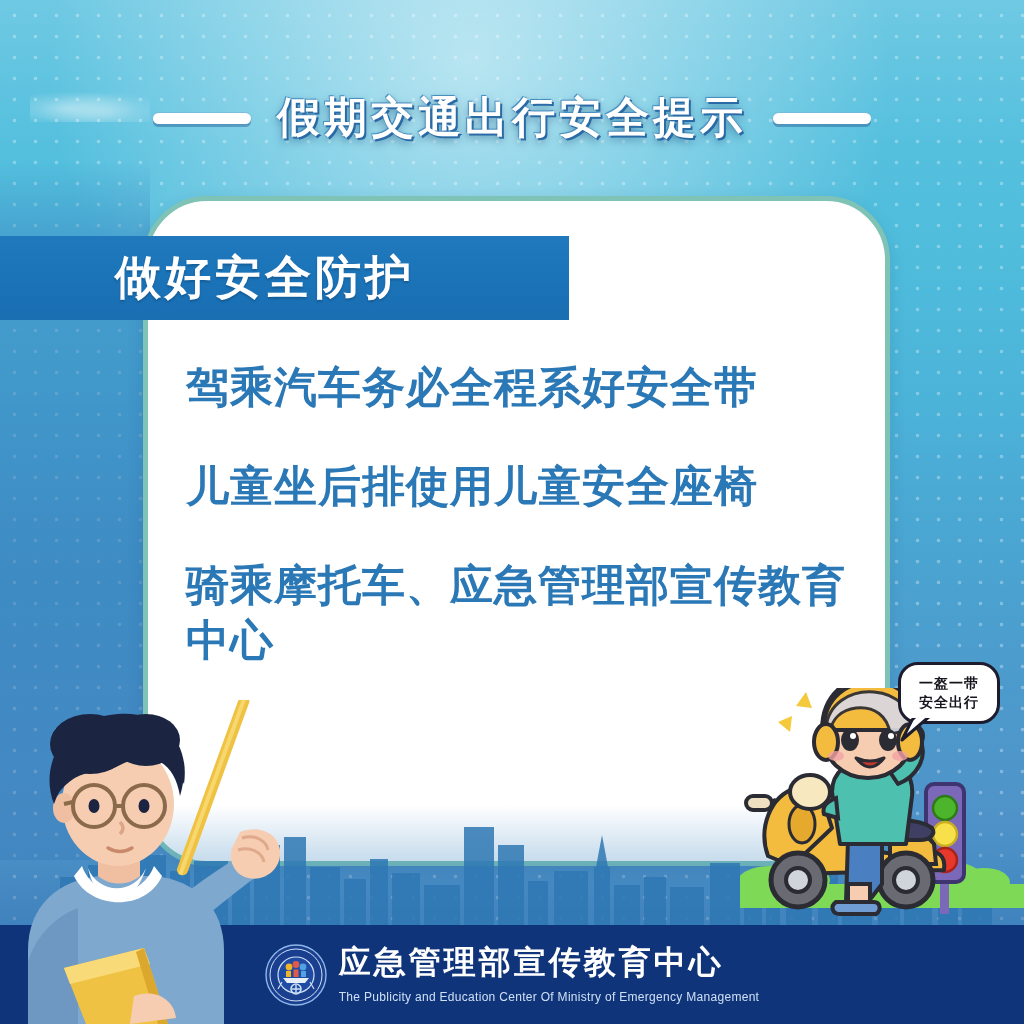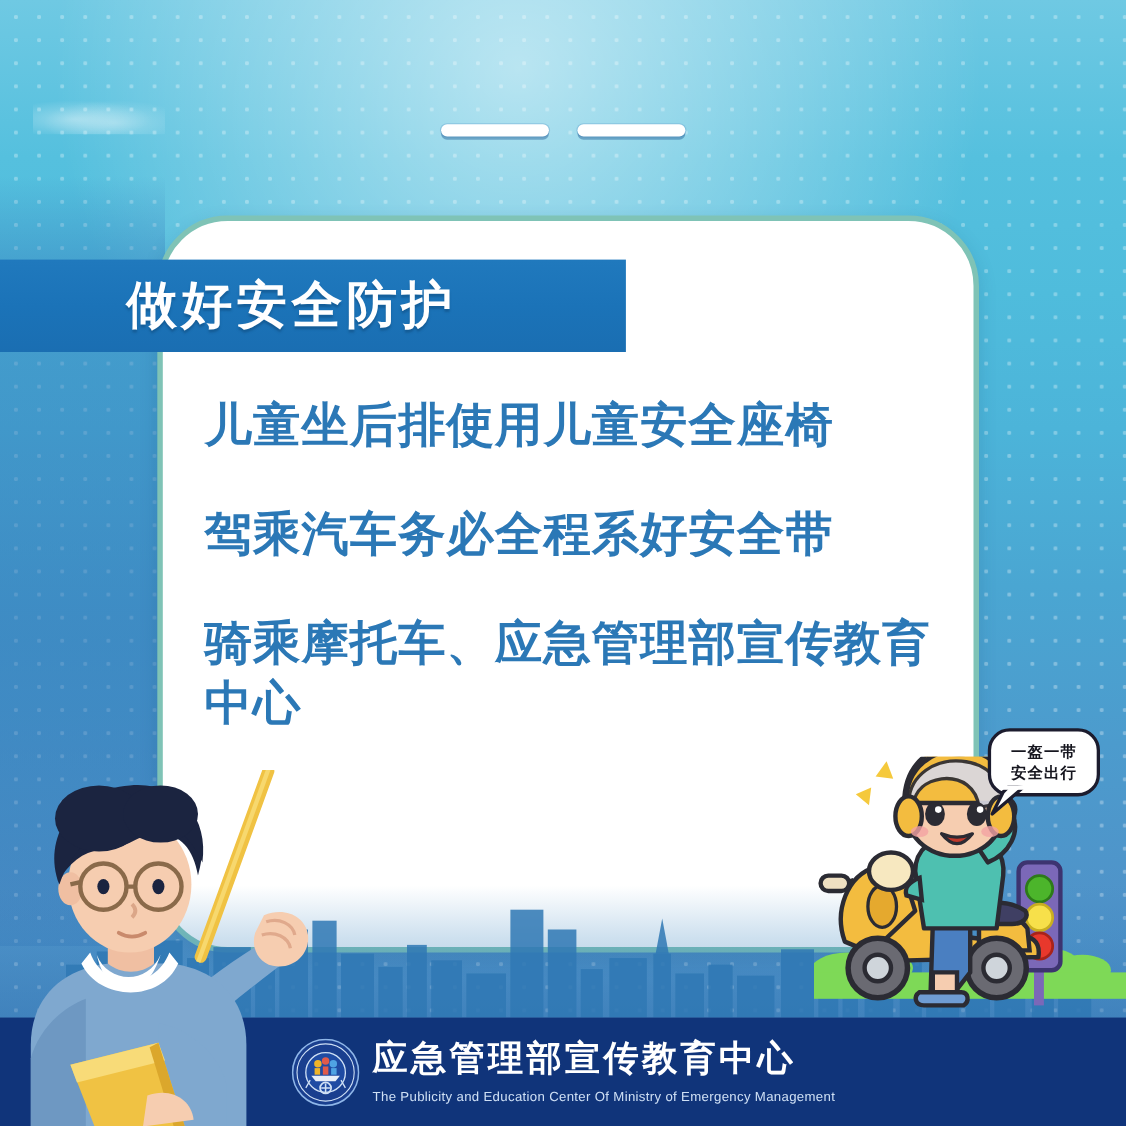--- a/index.html
+++ b/index.html
@@ -122,32 +122,33 @@
 <body>
 
 <div class="poster">
 
   <div class="dots"></div>
   <div class="leftband"></div>
   <div class="cloud"></div>
 
   <div class="title-row">
     <span class="dash"></span>
+    <span class="title-text">假期交通出行安全提示</span>
     <span class="dash"></span>
   </div>
 
   <div class="card"></div>
 
   <div class="ribbon">
     <span class="ribbon-text">做好安全防护</span>
   </div>
 
   <div class="lines">
+    <div class="line">驾乘汽车务必全程系好安全带</div>
     <div class="line">儿童坐后排使用儿童安全座椅</div>
-    <div class="line">驾乘汽车务必全程系好安全带</div>
     <div class="line">骑乘摩托车、应急管理部宣传教育中心</div>
   </div>
 
   <div class="skyband"></div>
   <svg class="skyline" viewBox="0 0 1024 110" preserveAspectRatio="none">
     <g fill="#2f78b4" opacity="0.85">
       <rect x="60" y="62" width="26" height="48"></rect>
       <rect x="88" y="50" width="18" height="60"></rect>
       <rect x="110" y="68" width="22" height="42"></rect>
       <rect x="136" y="40" width="30" height="70"></rect>

